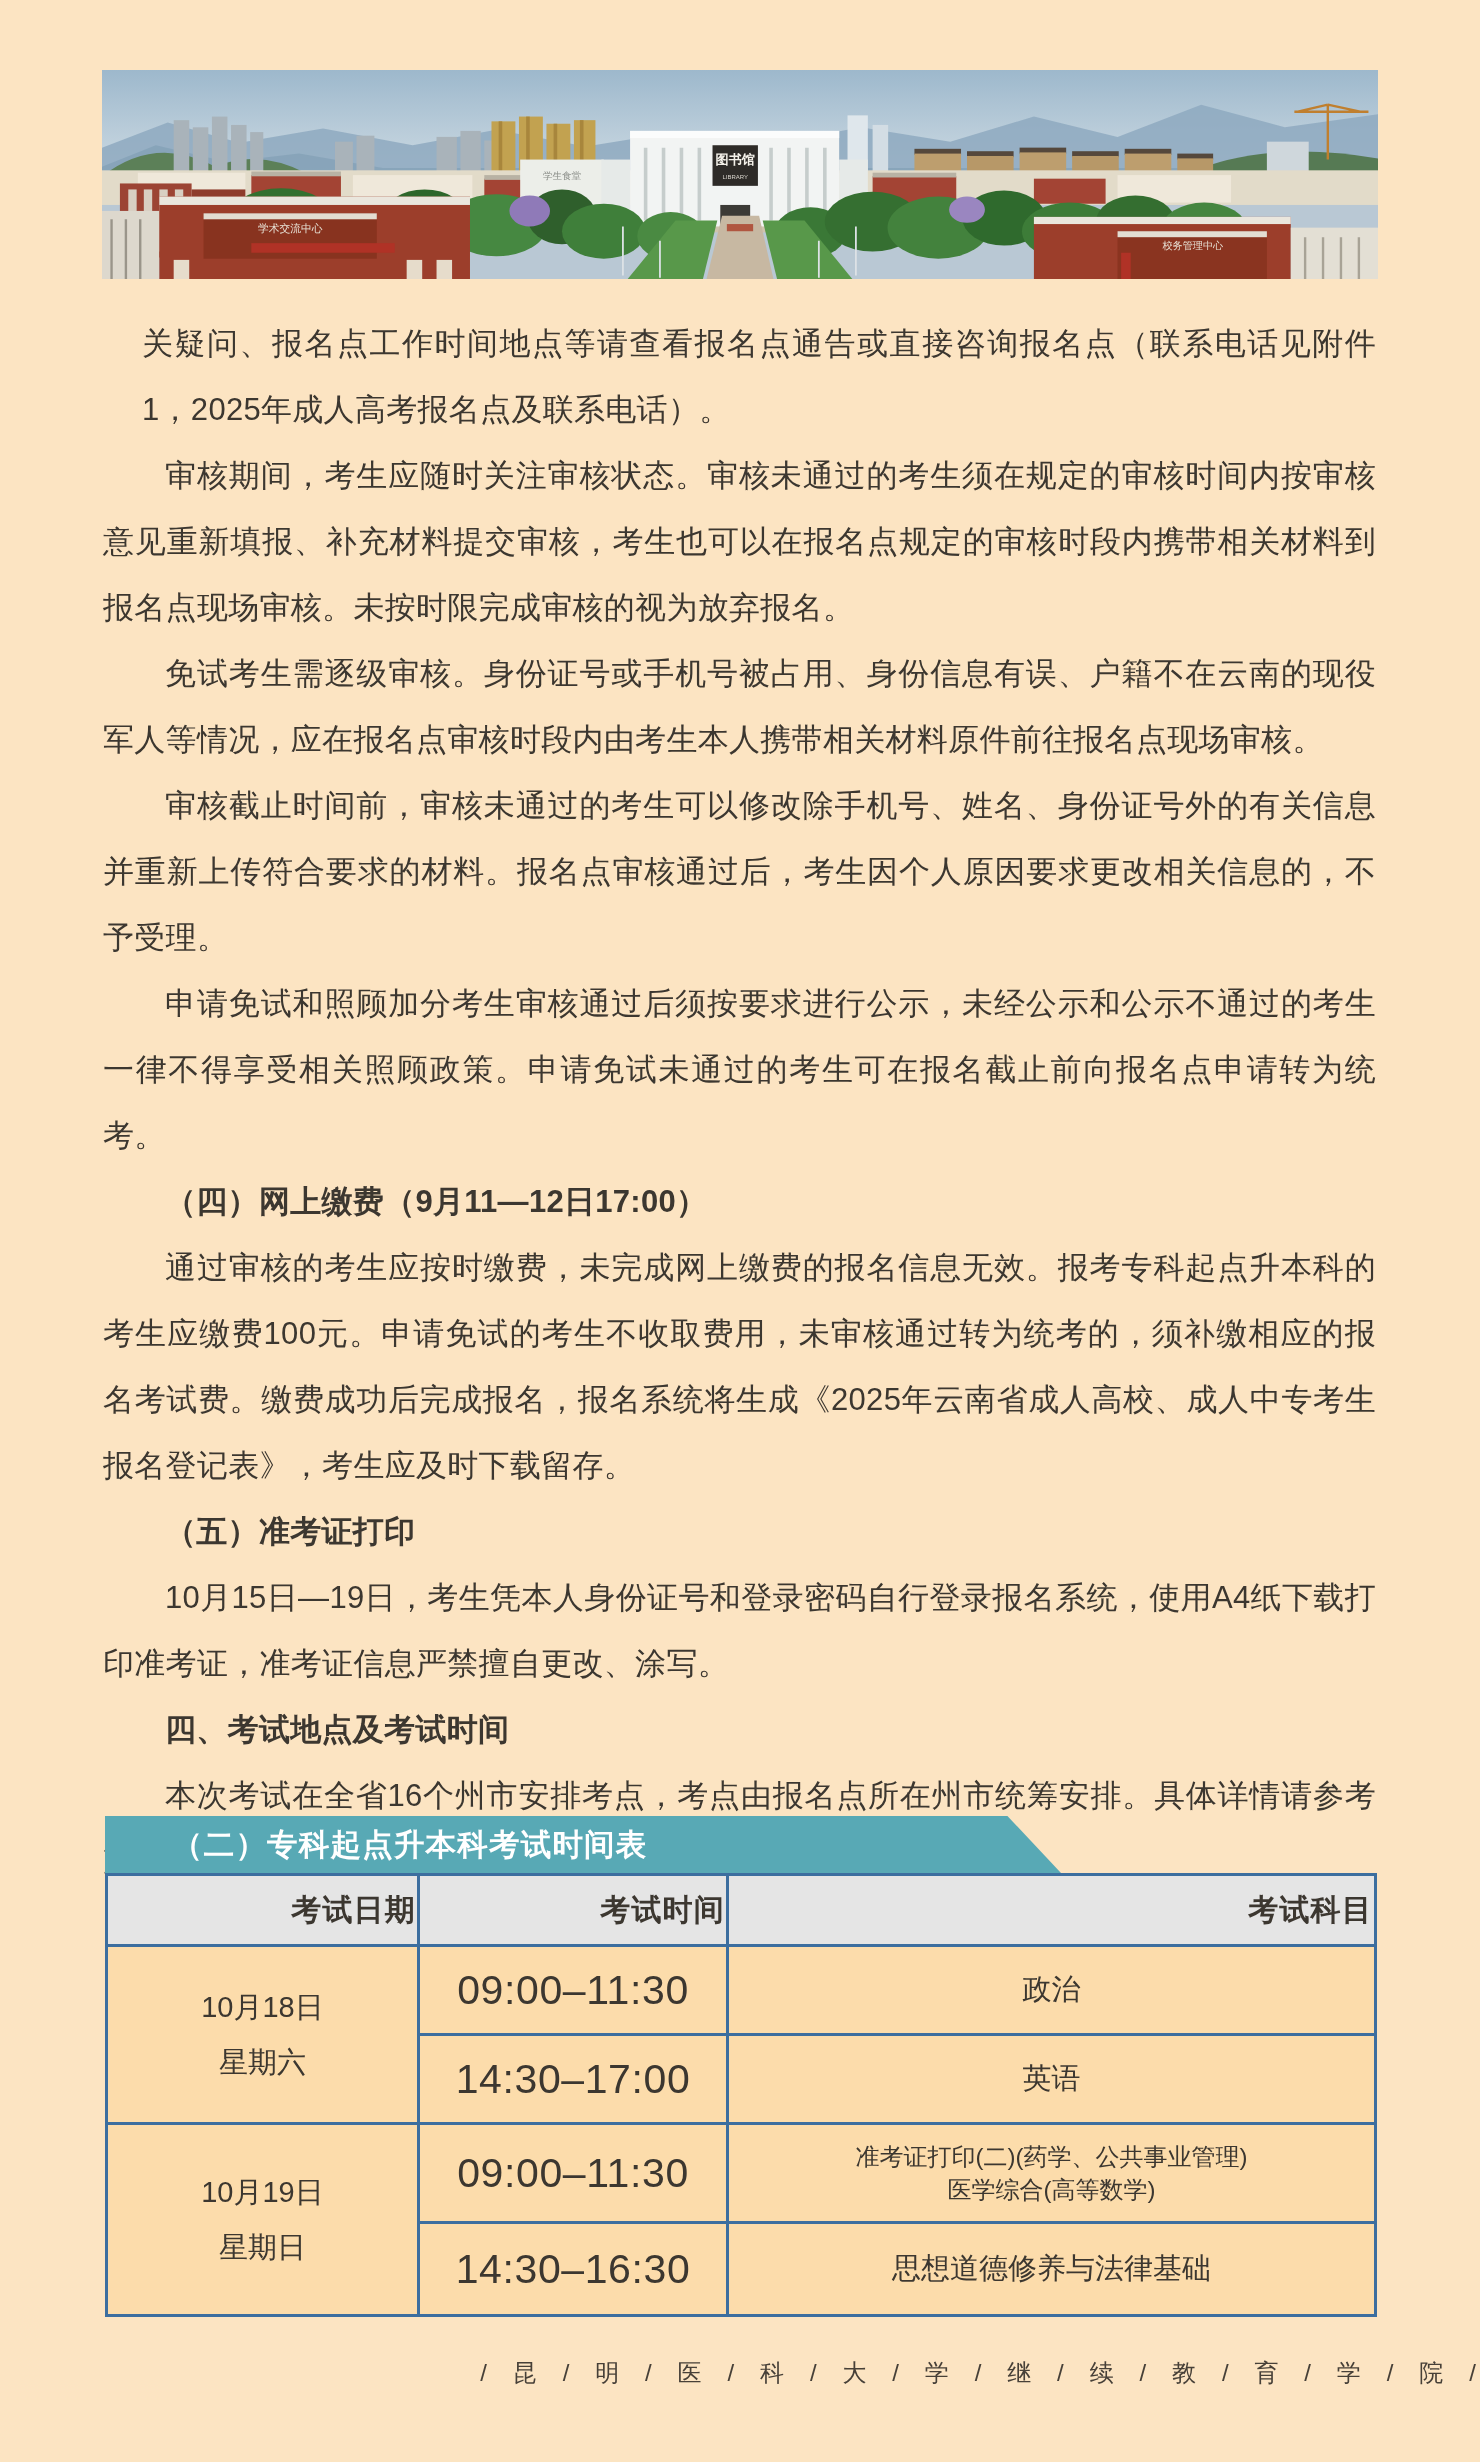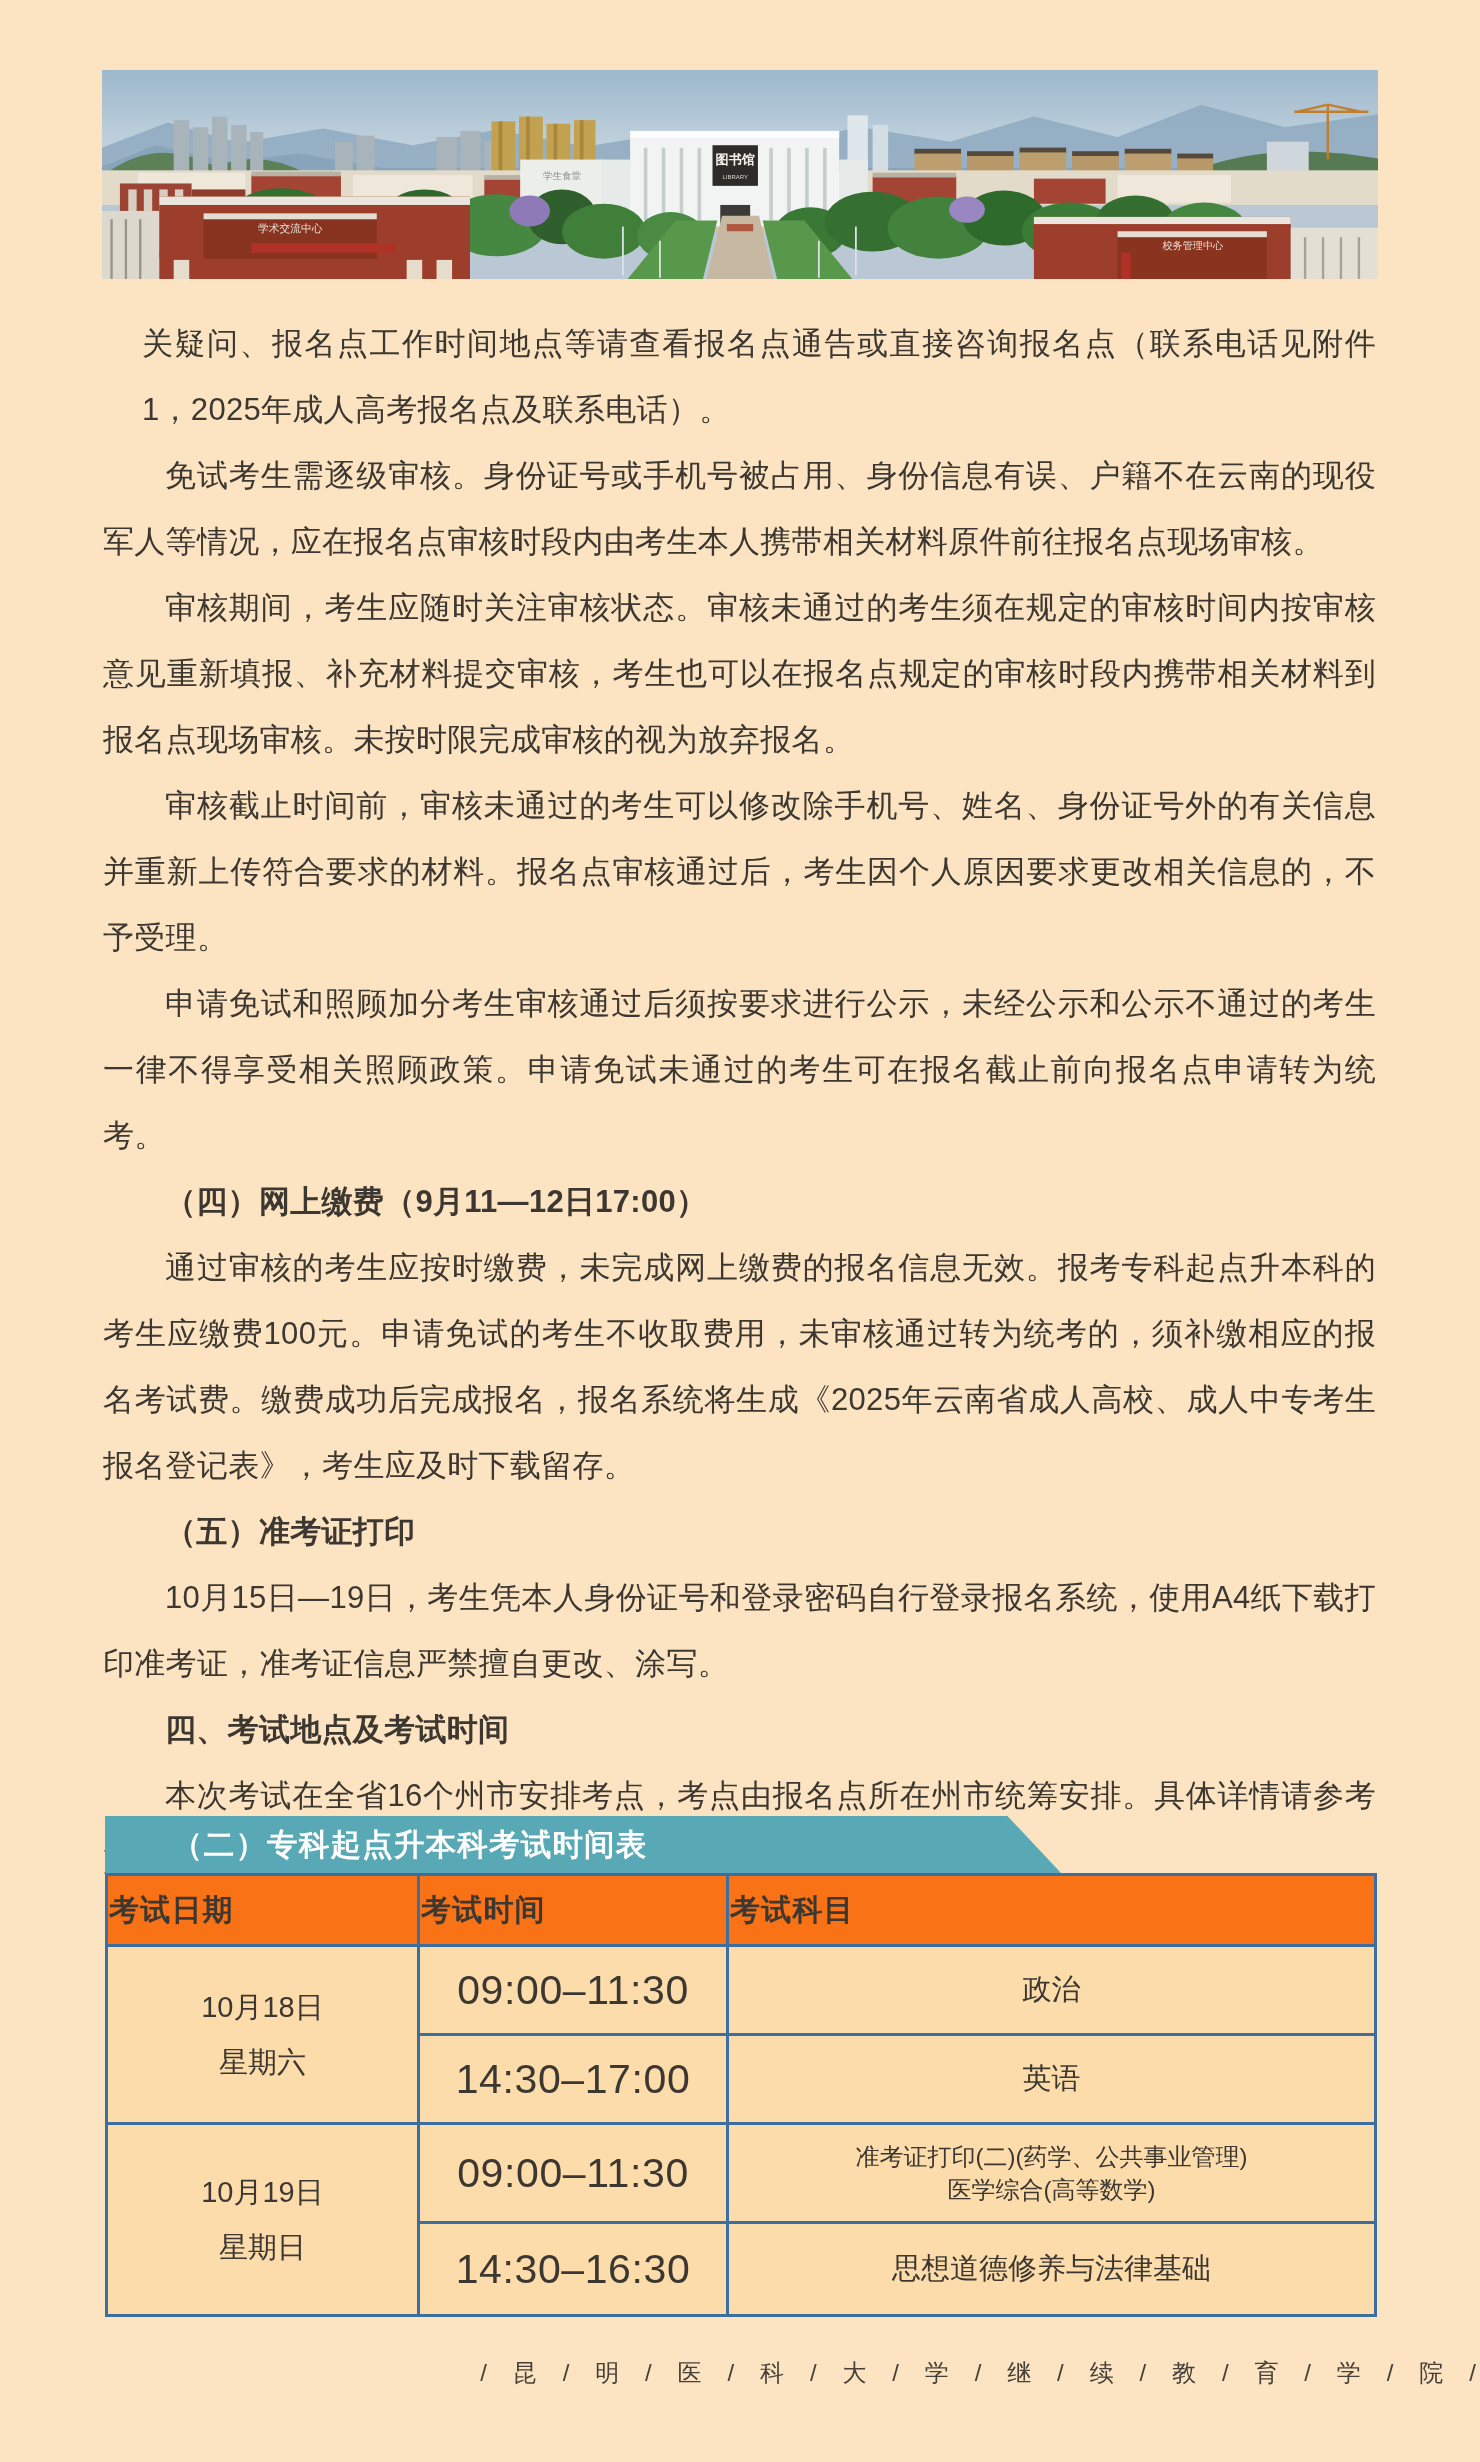--- a/index.html
+++ b/index.html
@@ -41,23 +41,23 @@
     letter-spacing:1.2px;
   }
 
   
   .schedule{
     position:absolute;left:105px;top:1873px;width:1272px;
     border-collapse:collapse;table-layout:fixed;
   }
   .schedule,.schedule th,.schedule td{border:3px solid #3c6e9f;}
   .schedule th{
-    background:#f97316;height:66px;
+    background:#e5e5e5;height:66px;
     font-size:30px;font-weight:700;color:#3c3730;
-    text-align:left;vertical-align:middle;letter-spacing:1.2px;margin-top:6px;
+    text-align:right;vertical-align:middle;letter-spacing:1.2px;margin-top:6px;
   }
   .schedule td{
     background:#fcdcab;text-align:center;vertical-align:middle;
     font-size:29px;color:#3c3730;
   }
   .schedule tr.r-pol td,.schedule tr.r-eng td{height:84px;}
   .schedule tr.r-math td{height:94px;}
   .schedule tr.r-ideo td{height:88px;}
   .schedule td.time{font-size:41px;letter-spacing:0.6px;}
   .schedule td.date div{line-height:55px;}
@@ -236,22 +236,22 @@
       <rect x="1706" y="306" width="16" height="44" fill="#b03226"></rect>
       <rect x="1990" y="264" width="146" height="86" fill="#e3dfd4"></rect>
       <g stroke="#a8a396" stroke-width="4">
         <path d="M2014 280 L2014 350 M2044 280 L2044 350 M2074 280 L2074 350 M2104 280 L2104 350"></path>
       </g>
     </svg>
   </div>
 
   <div class="content">
     <p class="para no-indent">关疑问、报名点工作时间地点等请查看报名点通告或直接咨询报名点（联系电话见附件1，2025年成人高考报名点及联系电话）。</p>
+    <p class="para">审核期间，考生应随时关注审核状态。审核未通过的考生须在规定的审核时间内按审核意见重新填报、补充材料提交审核，考生也可以在报名点规定的审核时段内携带相关材料到报名点现场审核。未按时限完成审核的视为放弃报名。</p>
     <p class="para">免试考生需逐级审核。身份证号或手机号被占用、身份信息有误、户籍不在云南的现役军人等情况，应在报名点审核时段内由考生本人携带相关材料原件前往报名点现场审核。</p>
-    <p class="para">审核期间，考生应随时关注审核状态。审核未通过的考生须在规定的审核时间内按审核意见重新填报、补充材料提交审核，考生也可以在报名点规定的审核时段内携带相关材料到报名点现场审核。未按时限完成审核的视为放弃报名。</p>
     <p class="para">审核截止时间前，审核未通过的考生可以修改除手机号、姓名、身份证号外的有关信息并重新上传符合要求的材料。报名点审核通过后，考生因个人原因要求更改相关信息的，不予受理。</p>
     <p class="para">申请免试和照顾加分考生审核通过后须按要求进行公示，未经公示和公示不通过的考生一律不得享受相关照顾政策。申请免试未通过的考生可在报名截止前向报名点申请转为统考。</p>
     <p class="para bold">（四）网上缴费（9月11—12日17:00）</p>
     <p class="para">通过审核的考生应按时缴费，未完成网上缴费的报名信息无效。报考专科起点升本科的考生应缴费100元。申请免试的考生不收取费用，未审核通过转为统考的，须补缴相应的报名考试费。缴费成功后完成报名，报名系统将生成《2025年云南省成人高校、成人中专考生报名登记表》，考生应及时下载留存。</p>
     <p class="para bold">（五）准考证打印</p>
     <p class="para">10月15日—19日，考生凭本人身份证号和登录密码自行登录报名系统，使用A4纸下载打印准考证，准考证信息严禁擅自更改、涂写。</p>
     <p class="para bold">四、考试地点及考试时间</p>
     <p class="para">本次考试在全省16个州市安排考点，考点由报名点所在州市统筹安排。具体详情请参考准考证。</p>
   </div>
 

